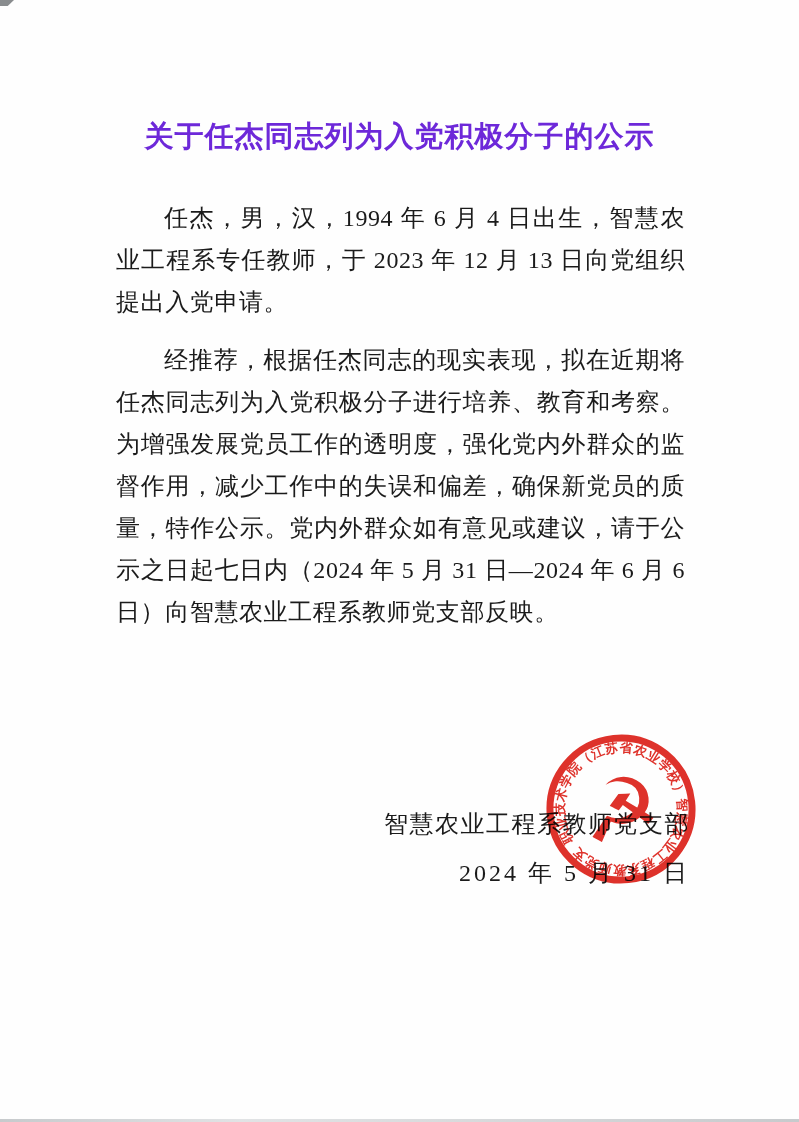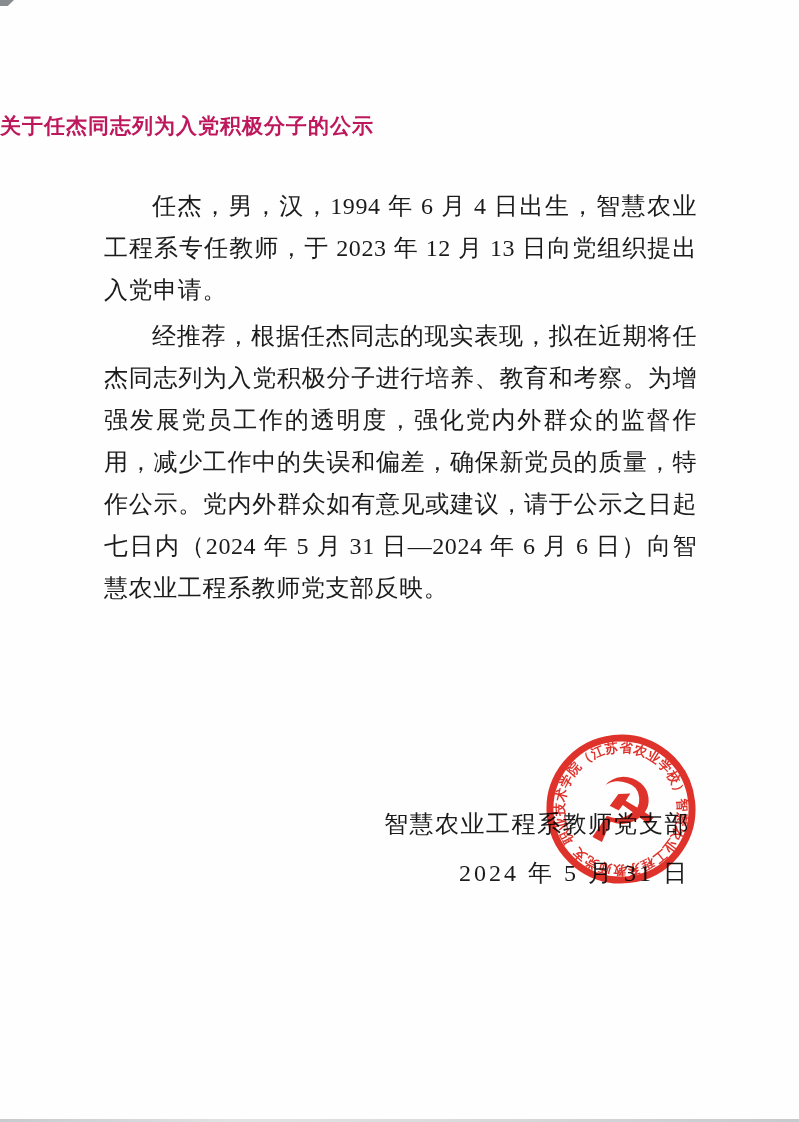--- a/index.html
+++ b/index.html
@@ -20,33 +20,33 @@
     clip-path:polygon(0 0,100% 0,55% 100%,0 100%);
   }
   .bottom-edge{
     position:absolute;left:0;bottom:0;width:100%;height:3px;
     background:linear-gradient(90deg,#9aa0a4 0%,#c9cdd0 30%,#b8bcbf 60%,#9aa0a4 100%);
     opacity:.55;
   }
 
   .doc-title{
     position:absolute;top:98px;left:0;width:100%;
-    text-align:left;
+    text-align:center;
     font-family:"Liberation Sans","DejaVu Sans",sans-serif;
     font-weight:bold;
-    font-size:21px;
+    font-size:29px;
     letter-spacing:1px;
-    color:#be185d;
+    color:#6d28d9;
   }
 
   .doc-body{
     position:absolute;top:181px;left:100px;width:601px;
   }
   .doc-body p{
-    margin:4px;
+    margin:16px;
     font-size:24px;
     line-height:42px;
     text-align:justify;
     text-indent:2em;
     letter-spacing:.6px;
     color:#1b1b1b;
   }
 
   .signature{
     position:absolute;top:808px;left:0;right:109px;

